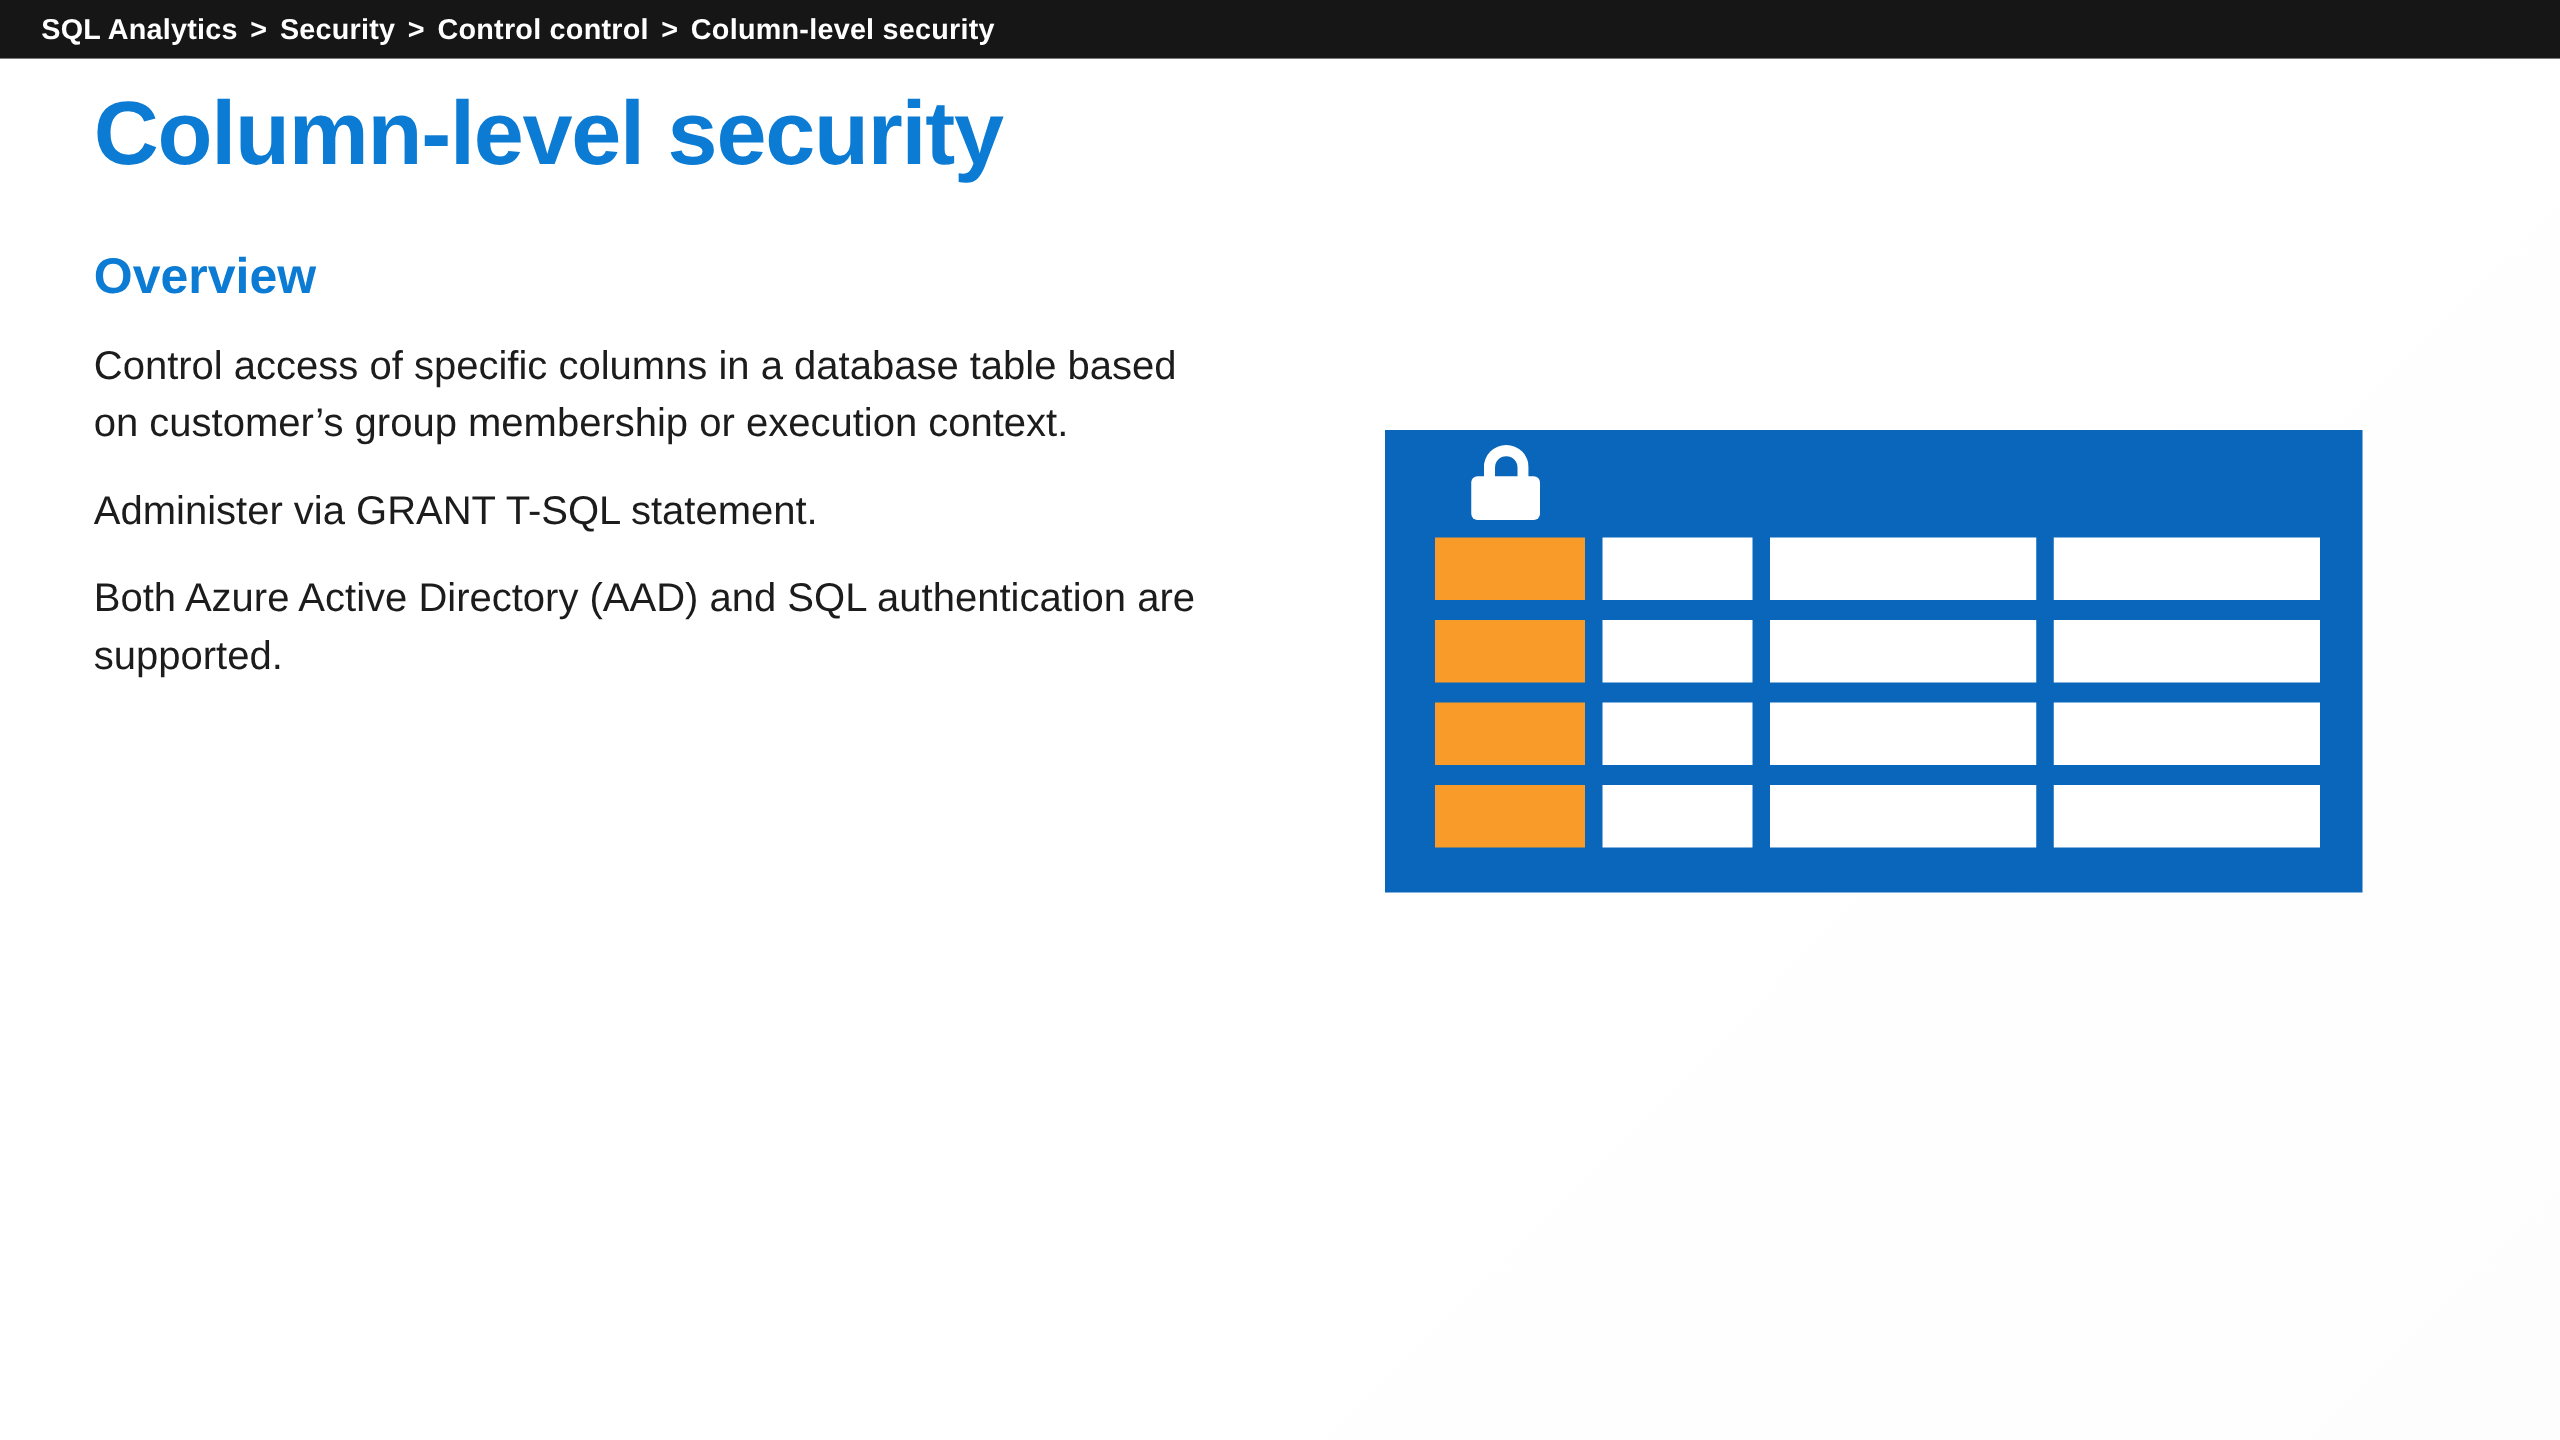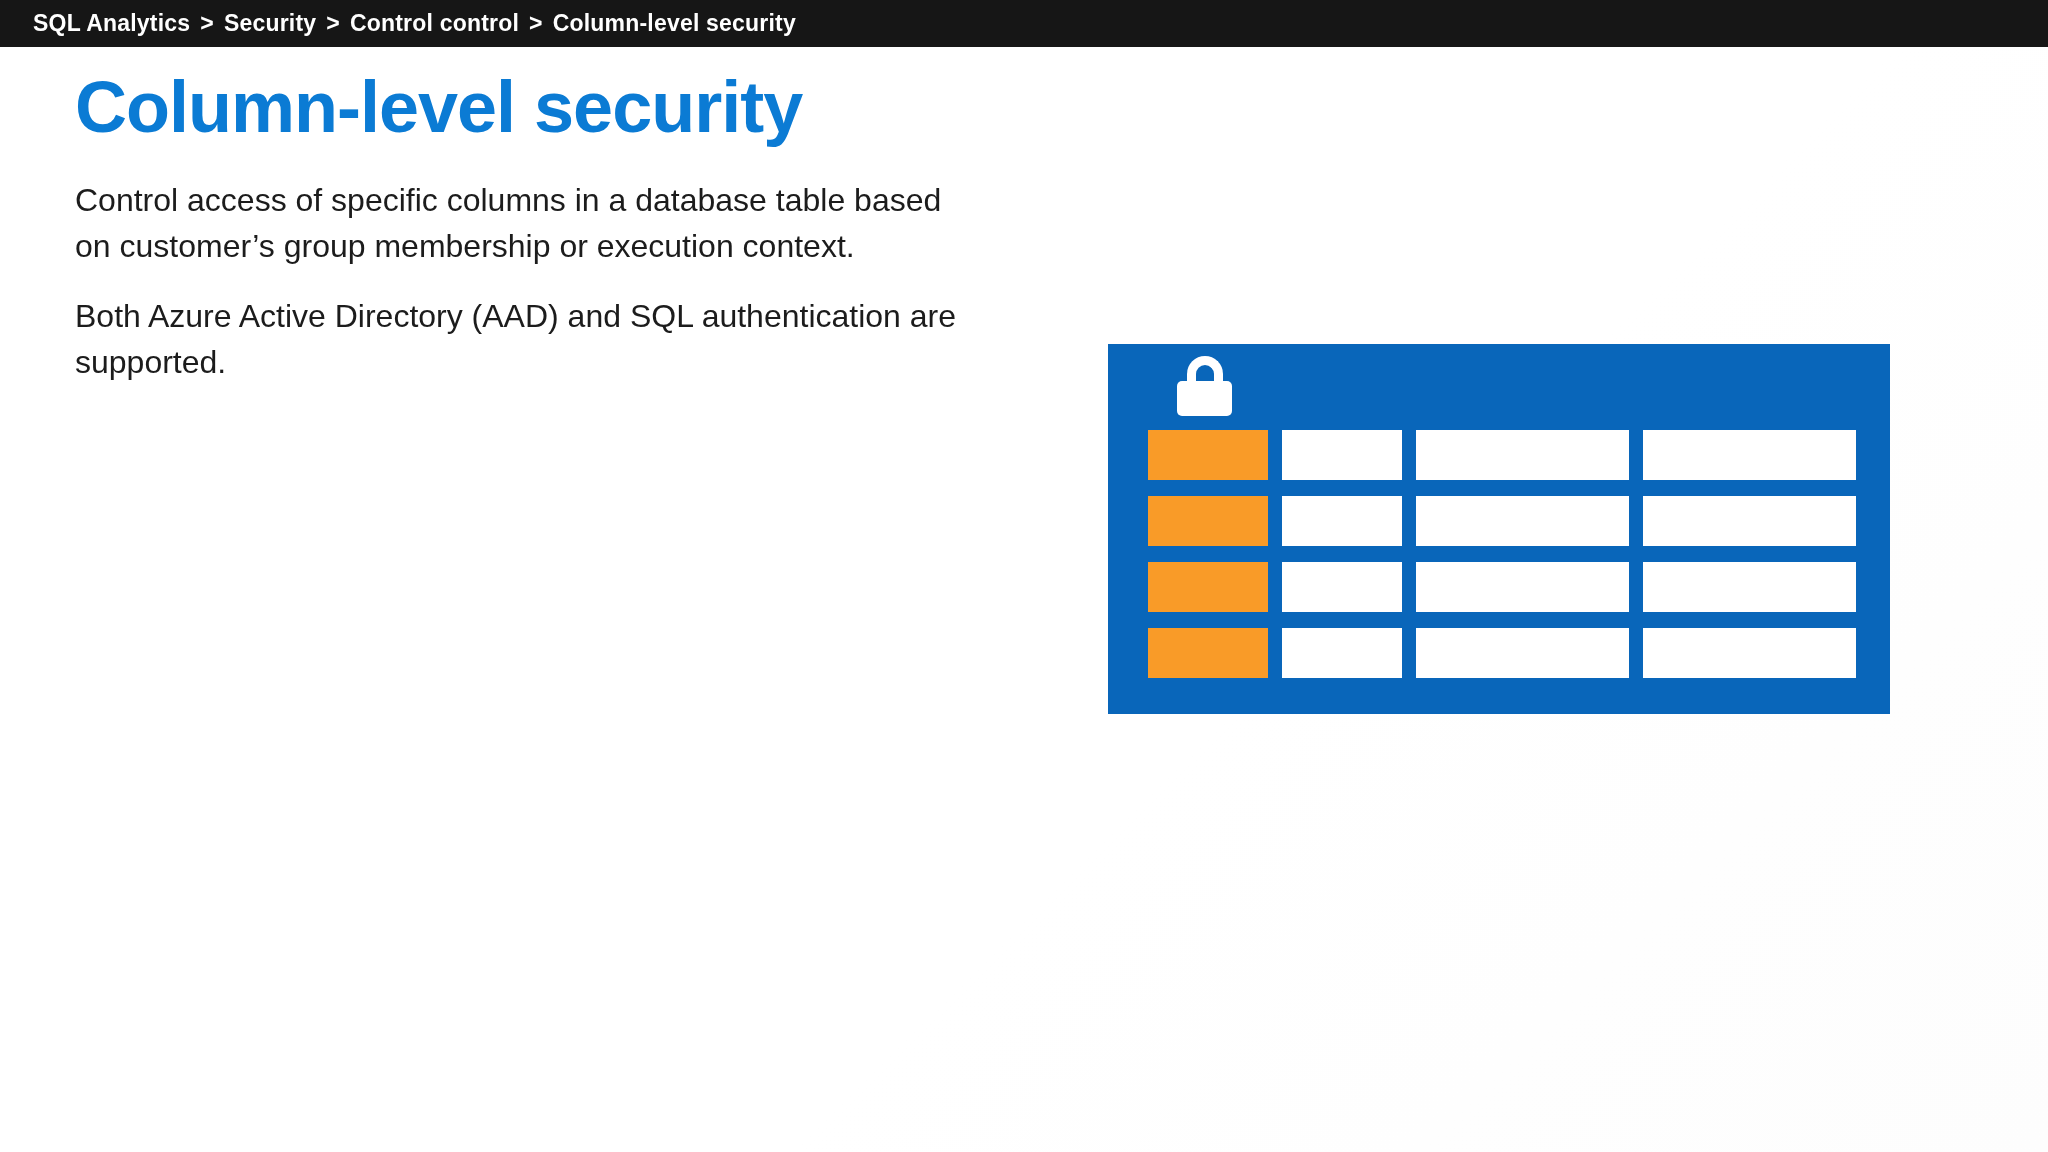--- a/index.html
+++ b/index.html
@@ -146,21 +146,23 @@
     <span class="sep">&gt;</span>
     <a>Control control</a>
     <span class="sep">&gt;</span>
     <a>Column-level security</a>
   </nav>
 </header>
 
 <main>
   <div class="text-col">
     <h1 class="page-title">Column-level security</h1>
+    <h2 class="section-heading">Overview</h2>
     <p>Control access of specific columns in a database table based on customer’s group membership or execution context.</p>
+    <p>Administer via GRANT T-SQL statement.</p>
     <p>Both Azure Active Directory (AAD) and SQL authentication are supported.</p>
   </div>
 
   <figure class="table-diagram">
     <div class="lock">
       <div class="shackle"></div>
       <div class="lock-body"></div>
     </div>
     <div class="grid">
 

